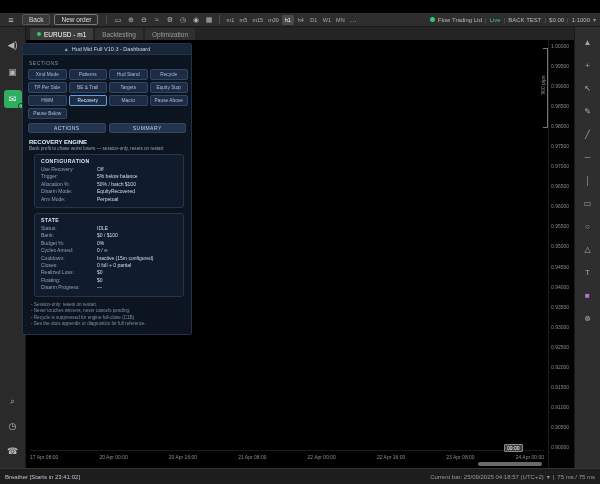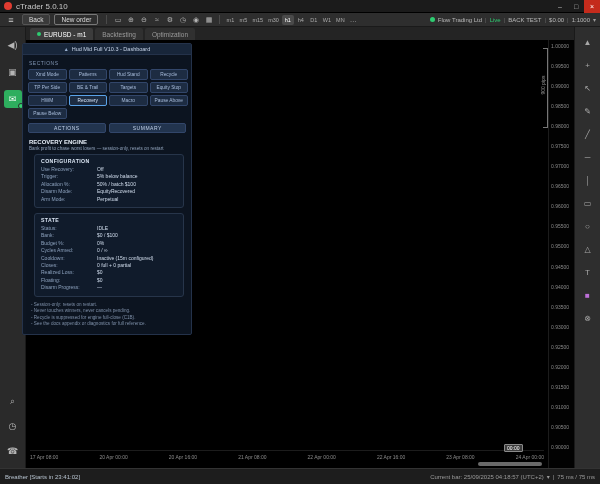--- a/index.html
+++ b/index.html
@@ -91,29 +91,20 @@
   
   .statusbar{position:absolute;left:0;top:468px;width:600px;height:16px;background:#1d1d1d;border-top:1px solid #333;display:flex;align-items:center;padding:0 5px;}
   .sb-left{font-size:6px;color:#b7c3cf;}
   .sb-right{margin-left:auto;display:flex;align-items:center;gap:3px;font-size:6px;color:#9a9a9a;}
 </style>
 </head>
 <body>
 
 <div class="app">
 
-  <div class="titlebar">
-    <div class="logo"></div>
-    <div class="title">cTrader 5.0.10</div>
-    <div class="win-controls">
-      <div class="winbtn">–</div>
-      <div class="winbtn">□</div>
-      <div class="winbtn close">×</div>
-    </div>
-  </div>
 
   <div class="toolbar">
     <div class="menu-btn">≡</div>
     <div class="tbtn">Back</div>
     <div class="tbtn outline">New order</div>
     <div class="vsep"></div>
     <div id="tb-icons">
         <span class="tbicon">▭</span>
         <span class="tbicon">⊕</span>
         <span class="tbicon">⊖</span>

